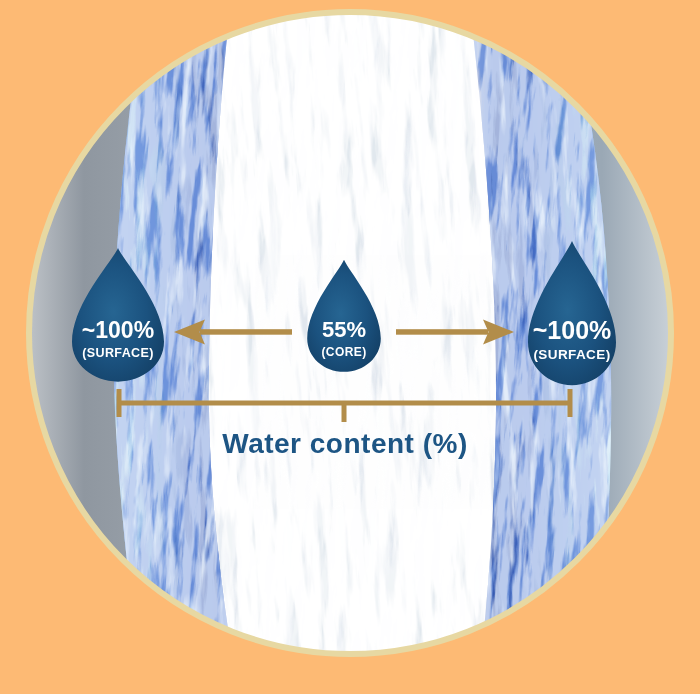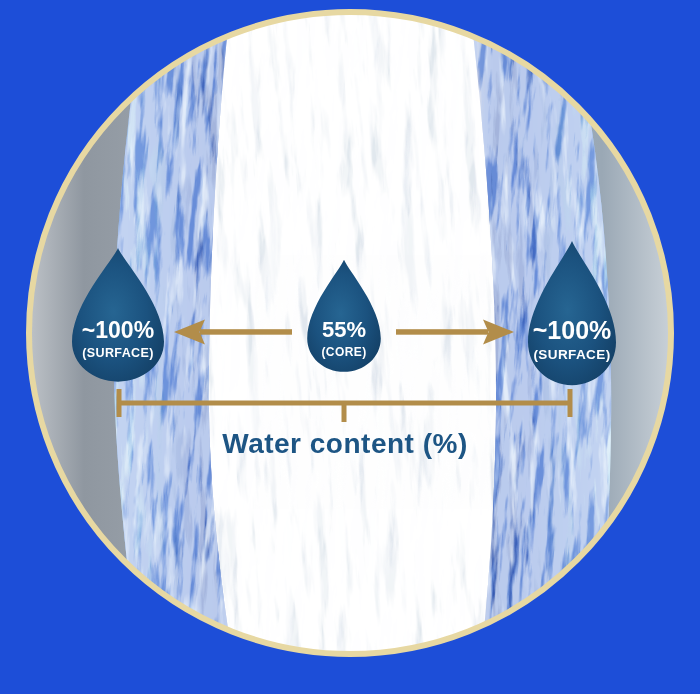--- a/index.html
+++ b/index.html
@@ -1,17 +1,17 @@
 <!DOCTYPE html>
 <html><head>
 <meta charset="utf-8">
 <style>
   html,body{margin:0;padding:0;background:#ffffff;}
   body{font-family:"Liberation Sans", sans-serif;}
-  .stage{position:relative;width:700px;height:694px;background:#1d4ed8;overflow:hidden;}
+  .stage{position:relative;width:700px;height:694px;background:#fdba74;overflow:hidden;}
   .stage svg{position:absolute;inset:0;display:block;}
   text{font-family:"Liberation Sans", sans-serif;}
   .drop-value{font-weight:bold;fill:#ffffff;}
   .drop-label{font-weight:bold;fill:#ffffff;letter-spacing:.4px;}
   .title-text{font-weight:bold;letter-spacing:.5px;}
 </style>
 </head>
 <body>
 
 <div class="stage">

